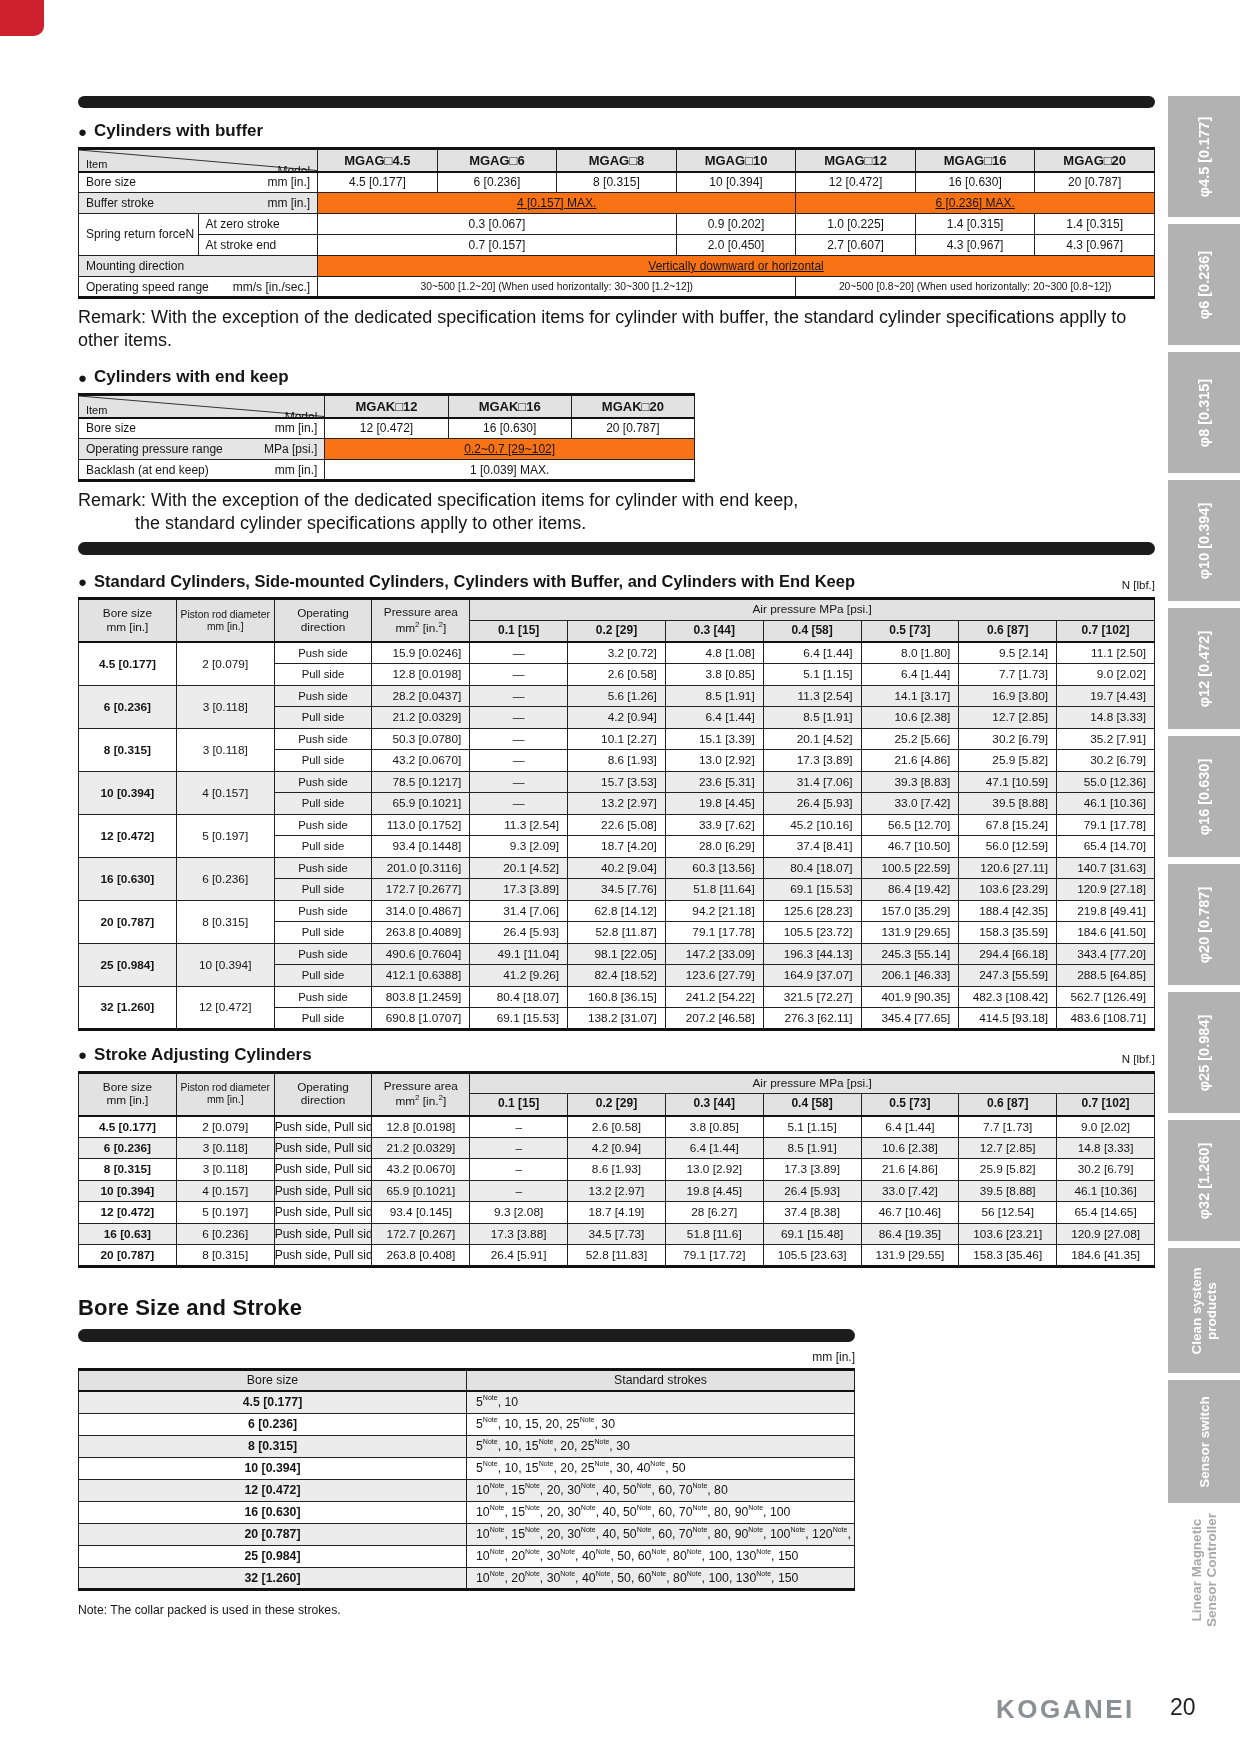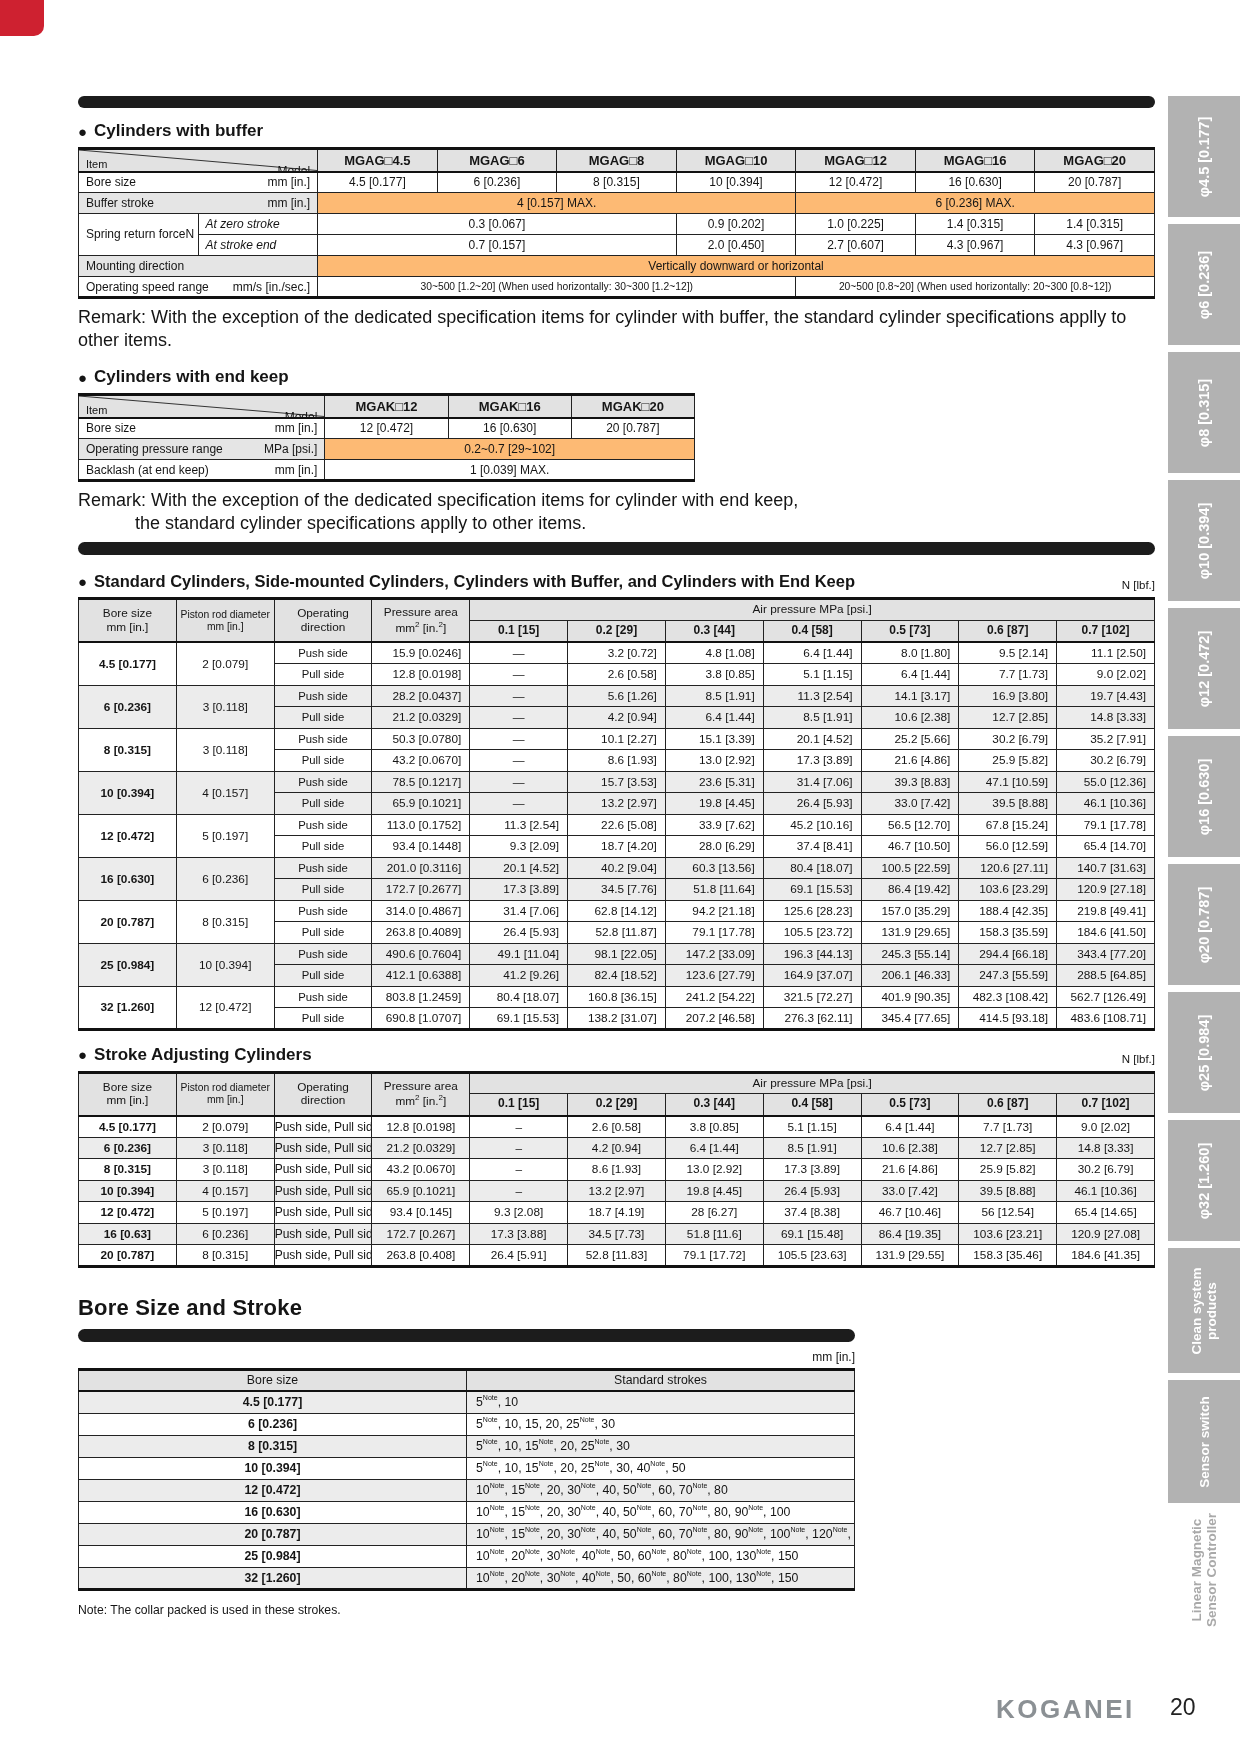--- a/index.html
+++ b/index.html
@@ -33,25 +33,25 @@
   .spec { width:1077px; margin-top:6px; }
   .spec.narrow { width:617px; }
   .spec td, .spec th { height:21px; font-size:12px; }
   .spec thead td, .spec thead th { background:#e2e2e2; height:23px; }
   .spec th.model { font-size:13px; font-weight:bold; }
   .spec td.lbl { padding:0 7px; }
   .spec td.lbl .wrap { display:flex; justify-content:space-between; }
   .spec td.lblA { padding:0 7px; }
   .spec td.lblA .wrap { display:flex; line-height:1.3; }
   .spec td.lblA .u { text-align:right; }
-  .spec td.sub { padding:0 7px; text-align:left;font-style:italic; }
+  .spec td.sub { padding:0 7px; text-align:left; }
   .spec td.val { text-align:center; }
   .spec td.val.small { font-size:10.3px; }
   .spec tr.shade td { background:#e5e5e5; }
-  .spec tr.shade td.val { background:#fdba74; }
+  .spec tr.shade td.val { background:#f97316;text-decoration:underline; }
   td.corner { position:relative; padding:0; }
   td.corner svg { position:absolute; inset:0; width:100%; height:100%; }
   td.corner svg line { stroke:#333; stroke-width:1; vector-effect:non-scaling-stroke; }
   td.corner .c-model { position:absolute; top:14px; right:7px; font-size:12px; }
   td.corner .c-item  { position:absolute; bottom:1px; left:7px; font-size:11px;text-align:center; }
 
   
   .thrust { width:1077px; margin-top:6px; }
   .thrust td, .thrust th { height:21.5px; font-size:11.8px; }
   .thrust thead th { background:#e2e2e2; font-weight:normal; line-height:1.15; }

